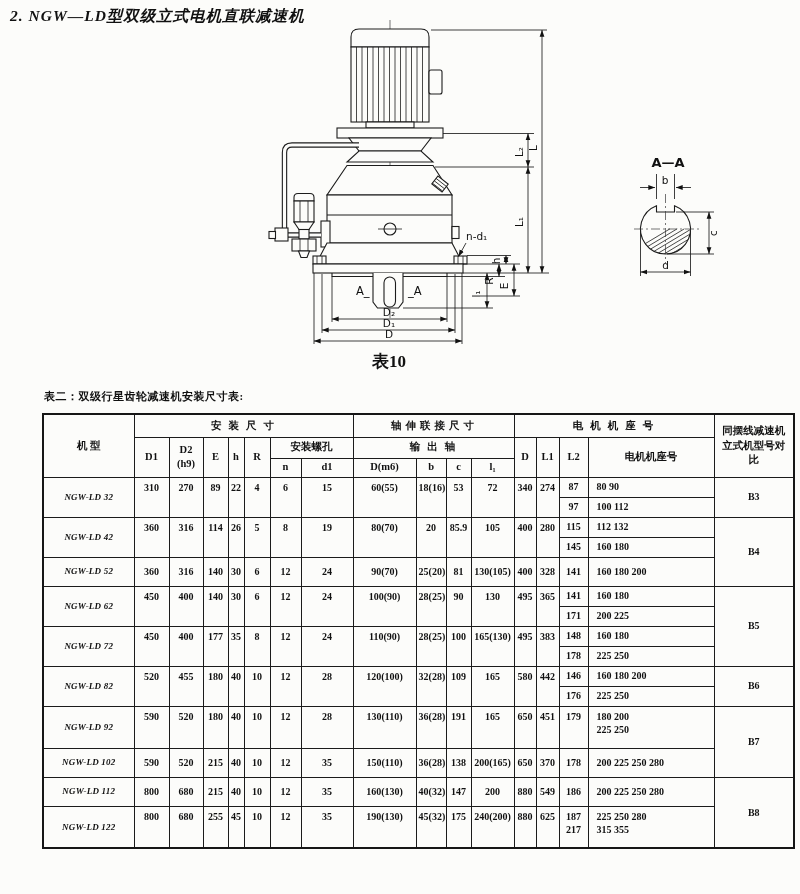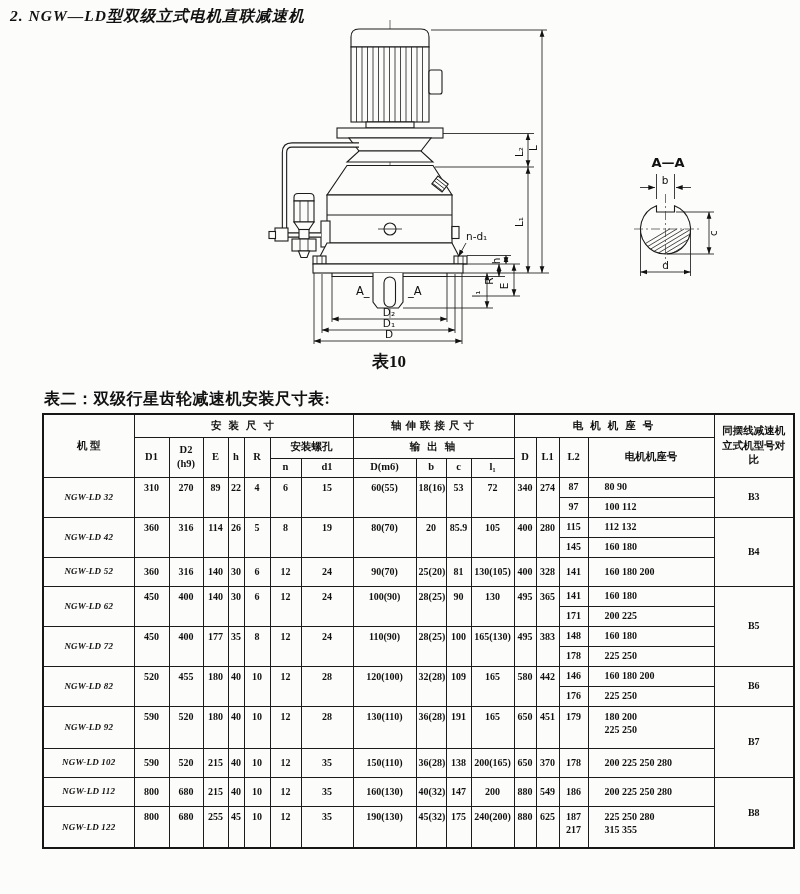--- a/index.html
+++ b/index.html
@@ -1,39 +1,39 @@
 <!DOCTYPE html>
 <html><head>
 <meta charset="utf-8">
 <style>
   html,body{margin:0;padding:0;background:#e8e8e8;}
   .page{position:relative;width:800px;height:894px;background:#fcfcfa;overflow:hidden;
         font-family:"Liberation Serif","DejaVu Sans",serif;color:#111;}
   .title{position:absolute;left:10px;top:6px;font-size:15.5px;font-weight:700;letter-spacing:1px;margin:0;font-style:italic;}
-  .tcap{position:absolute;left:44px;top:389px;font-size:16px;font-weight:600;letter-spacing:.5px;}
+  .tcap{position:absolute;left:44px;top:389px;font-size:11px;font-weight:600;letter-spacing:.5px;}
   .note{position:absolute;left:40px;top:856px;width:745px;font-size:12.3px;letter-spacing:.3px;margin:0;}
   svg.draw{position:absolute;left:0;top:0;}
   svg .ol{fill:none;stroke:#1c1c1c;stroke-width:1.1;}
   svg .fil{fill:#fcfcfa;stroke:#1c1c1c;stroke-width:1.1;}
   svg .thin{stroke-width:.8;}
   svg .dim{fill:none;stroke:#1c1c1c;stroke-width:.85;}
   svg .cl{fill:none;stroke:#3a3a3a;stroke-width:.7;stroke-dasharray:9 3 2 3;}
   svg .pipeo{fill:none;stroke:#1c1c1c;stroke-width:5.4;}
   svg .pipei{fill:none;stroke:#fcfcfa;stroke-width:3.2;}
   svg text{font-family:"DejaVu Sans","Liberation Sans",sans-serif;font-size:10.5px;fill:#111;}
   svg text.big{font-size:17px;font-weight:700;font-family:"Liberation Serif",serif;}
   svg text.sec{font-size:13px;font-weight:600;}
   svg text.aa{font-size:11.5px;}
   .tbl{position:absolute;left:42px;top:413px;width:751px;border-collapse:collapse;table-layout:fixed;
        border:2px solid #161616;}
   .tbl th,.tbl td{border:1px solid #1b1b1b;font-size:10px;font-weight:700;text-align:center;
        padding:0 2px;line-height:1.35;white-space:pre-line;vertical-align:middle;overflow:hidden;}
   .tbl thead th{font-size:10.5px;}
   .tbl td.model{font-size:9px;letter-spacing:.2px;font-style:italic;}
-  .tbl td.motor{text-align:left;padding-left:16px;}
+  .tbl td.motor{text-align:left;padding-left:8px;}
   .tbl .vtop{vertical-align:top;padding-top:3px;}
   .sp{letter-spacing:7px;padding-left:7px !important;}
   .sp2{letter-spacing:4px;padding-left:4px !important;}
 </style>
 </head>
 <body>
 
 <div class="page">
 
   <h1 class="title">2. NGW—LD型双级立式电机直联减速机</h1>

